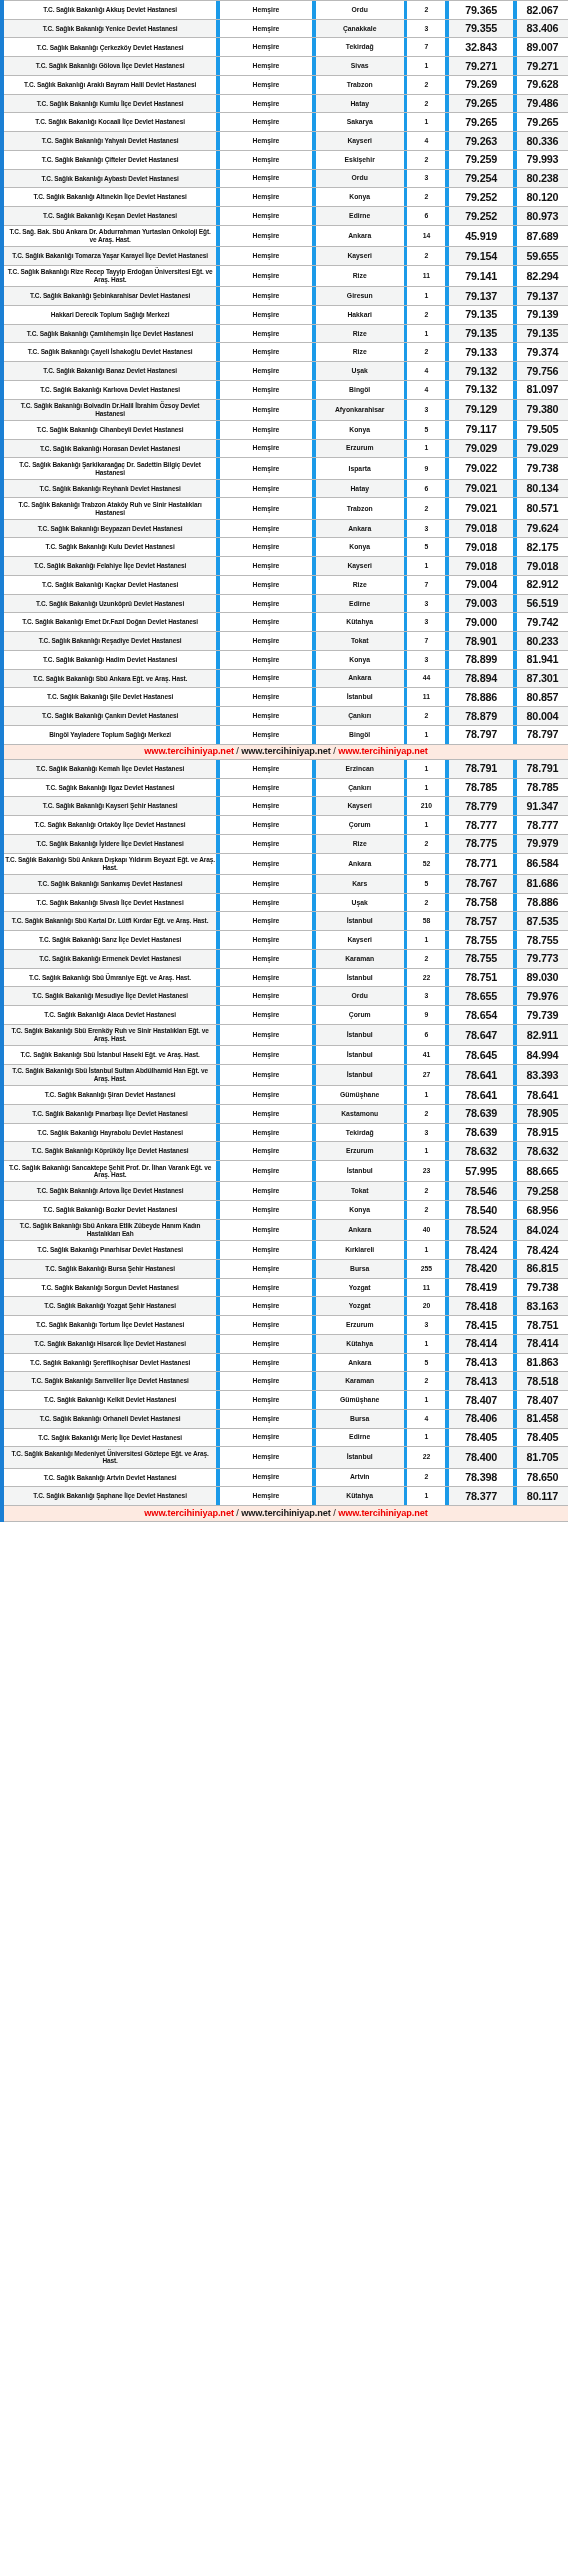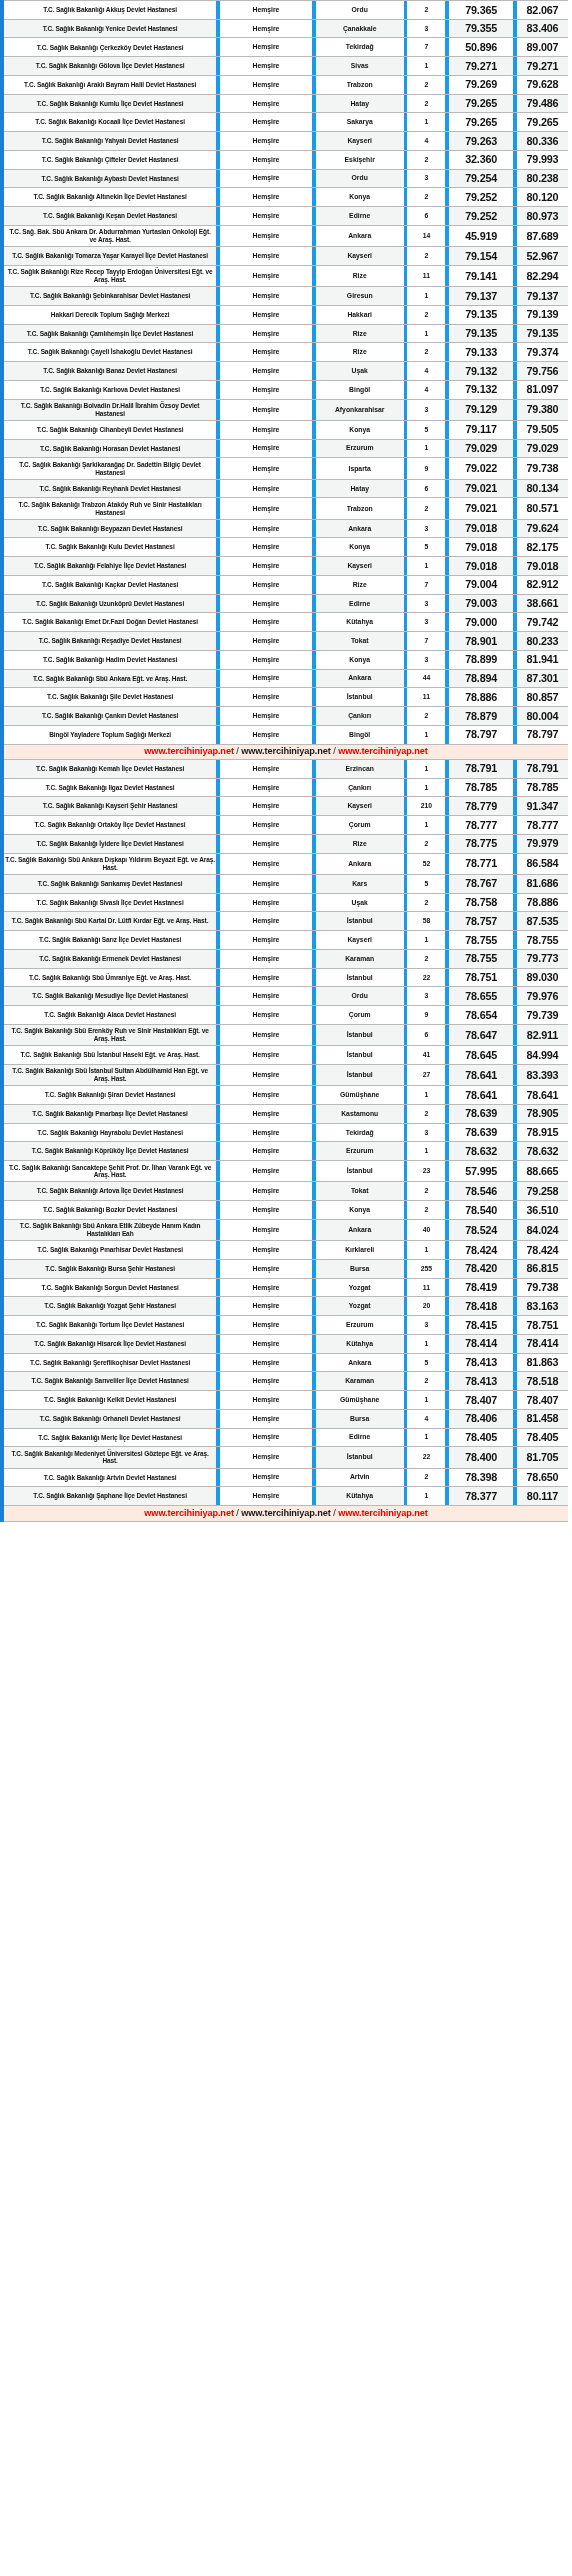--- a/index.html
+++ b/index.html
@@ -143,21 +143,21 @@
         </tr>
         <tr class="rowA">
           <td class="inst">T.C. Sağlık Bakanlığı Çerkezköy Devlet Hastanesi</td>
           <td class="sep"></td>
           <td class="title">Hemşire</td>
           <td class="sep"></td>
           <td class="city">Tekirdağ</td>
           <td class="sep"></td>
           <td class="qty">7</td>
           <td class="sep"></td>
-          <td class="score">50.896</td>
+          <td class="score">32.843</td>
           <td class="sep"></td>
           <td class="score">89.007</td>
         </tr>
         <tr class="rowB">
           <td class="inst">T.C. Sağlık Bakanlığı Gölova İlçe Devlet Hastanesi</td>
           <td class="sep"></td>
           <td class="title">Hemşire</td>
           <td class="sep"></td>
           <td class="city">Sivas</td>
           <td class="sep"></td>
@@ -221,21 +221,21 @@
         </tr>
         <tr class="rowA">
           <td class="inst">T.C. Sağlık Bakanlığı Çifteler Devlet Hastanesi</td>
           <td class="sep"></td>
           <td class="title">Hemşire</td>
           <td class="sep"></td>
           <td class="city">Eskişehir</td>
           <td class="sep"></td>
           <td class="qty">2</td>
           <td class="sep"></td>
-          <td class="score">32.360</td>
+          <td class="score">79.259</td>
           <td class="sep"></td>
           <td class="score">79.993</td>
         </tr>
         <tr class="rowB">
           <td class="inst">T.C. Sağlık Bakanlığı Aybastı Devlet Hastanesi</td>
           <td class="sep"></td>
           <td class="title">Hemşire</td>
           <td class="sep"></td>
           <td class="city">Ordu</td>
           <td class="sep"></td>
@@ -288,21 +288,21 @@
           <td class="inst">T.C. Sağlık Bakanlığı Tomarza Yaşar Karayel İlçe Devlet Hastanesi</td>
           <td class="sep"></td>
           <td class="title">Hemşire</td>
           <td class="sep"></td>
           <td class="city">Kayseri</td>
           <td class="sep"></td>
           <td class="qty">2</td>
           <td class="sep"></td>
           <td class="score">79.154</td>
           <td class="sep"></td>
-          <td class="score">52.967</td>
+          <td class="score">59.655</td>
         </tr>
         <tr class="rowA">
           <td class="inst">T.C. Sağlık Bakanlığı Rize Recep Tayyip Erdoğan Üniversitesi Eğt. ve Araş. Hast.</td>
           <td class="sep"></td>
           <td class="title">Hemşire</td>
           <td class="sep"></td>
           <td class="city">Rize</td>
           <td class="sep"></td>
           <td class="qty">11</td>
           <td class="sep"></td>
@@ -522,21 +522,21 @@
           <td class="inst">T.C. Sağlık Bakanlığı Uzunköprü Devlet Hastanesi</td>
           <td class="sep"></td>
           <td class="title">Hemşire</td>
           <td class="sep"></td>
           <td class="city">Edirne</td>
           <td class="sep"></td>
           <td class="qty">3</td>
           <td class="sep"></td>
           <td class="score">79.003</td>
           <td class="sep"></td>
-          <td class="score">38.661</td>
+          <td class="score">56.519</td>
         </tr>
         <tr class="rowA">
           <td class="inst">T.C. Sağlık Bakanlığı Emet Dr.Fazıl Doğan Devlet Hastanesi</td>
           <td class="sep"></td>
           <td class="title">Hemşire</td>
           <td class="sep"></td>
           <td class="city">Kütahya</td>
           <td class="sep"></td>
           <td class="qty">3</td>
           <td class="sep"></td>
@@ -930,21 +930,21 @@
           <td class="inst">T.C. Sağlık Bakanlığı Bozkır Devlet Hastanesi</td>
           <td class="sep"></td>
           <td class="title">Hemşire</td>
           <td class="sep"></td>
           <td class="city">Konya</td>
           <td class="sep"></td>
           <td class="qty">2</td>
           <td class="sep"></td>
           <td class="score">78.540</td>
           <td class="sep"></td>
-          <td class="score">36.510</td>
+          <td class="score">68.956</td>
         </tr>
         <tr class="rowB">
           <td class="inst">T.C. Sağlık Bakanlığı Sbü Ankara Etlik Zübeyde Hanım Kadın Hastalıkları Eah</td>
           <td class="sep"></td>
           <td class="title">Hemşire</td>
           <td class="sep"></td>
           <td class="city">Ankara</td>
           <td class="sep"></td>
           <td class="qty">40</td>
           <td class="sep"></td>

